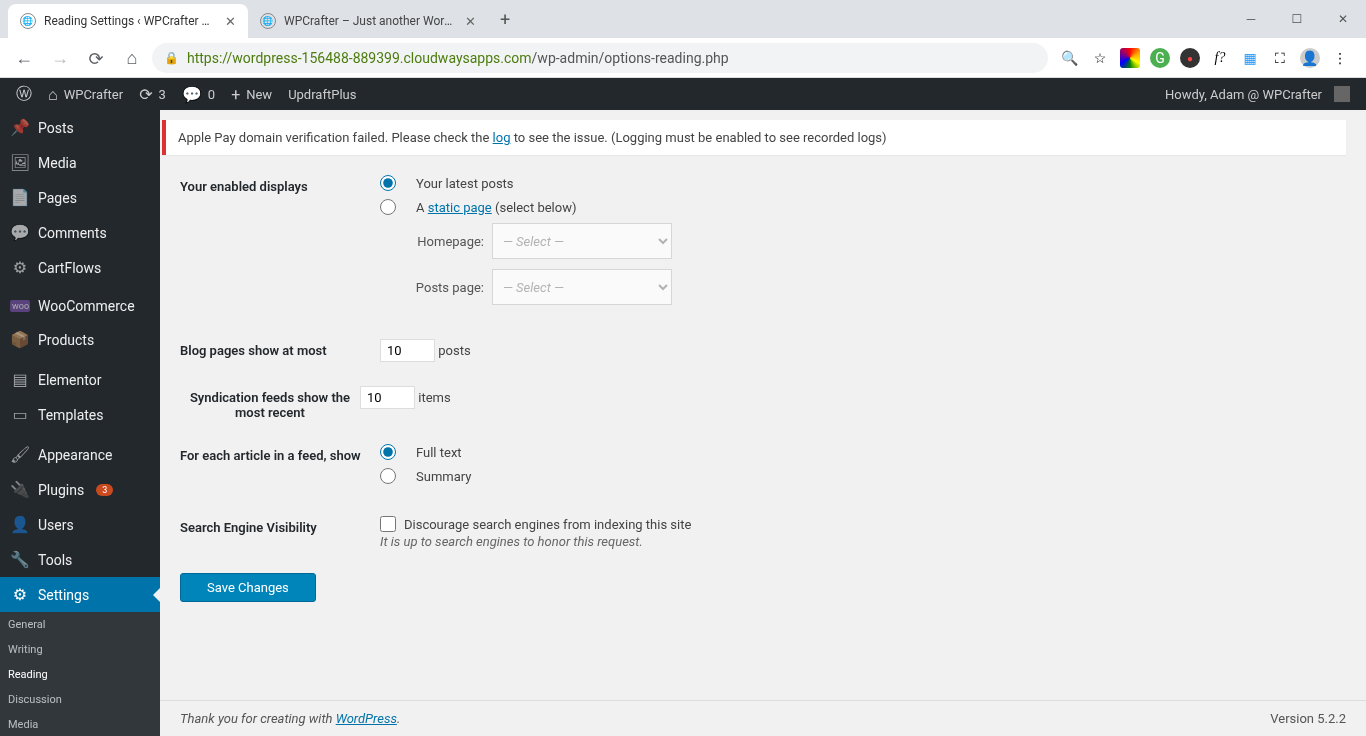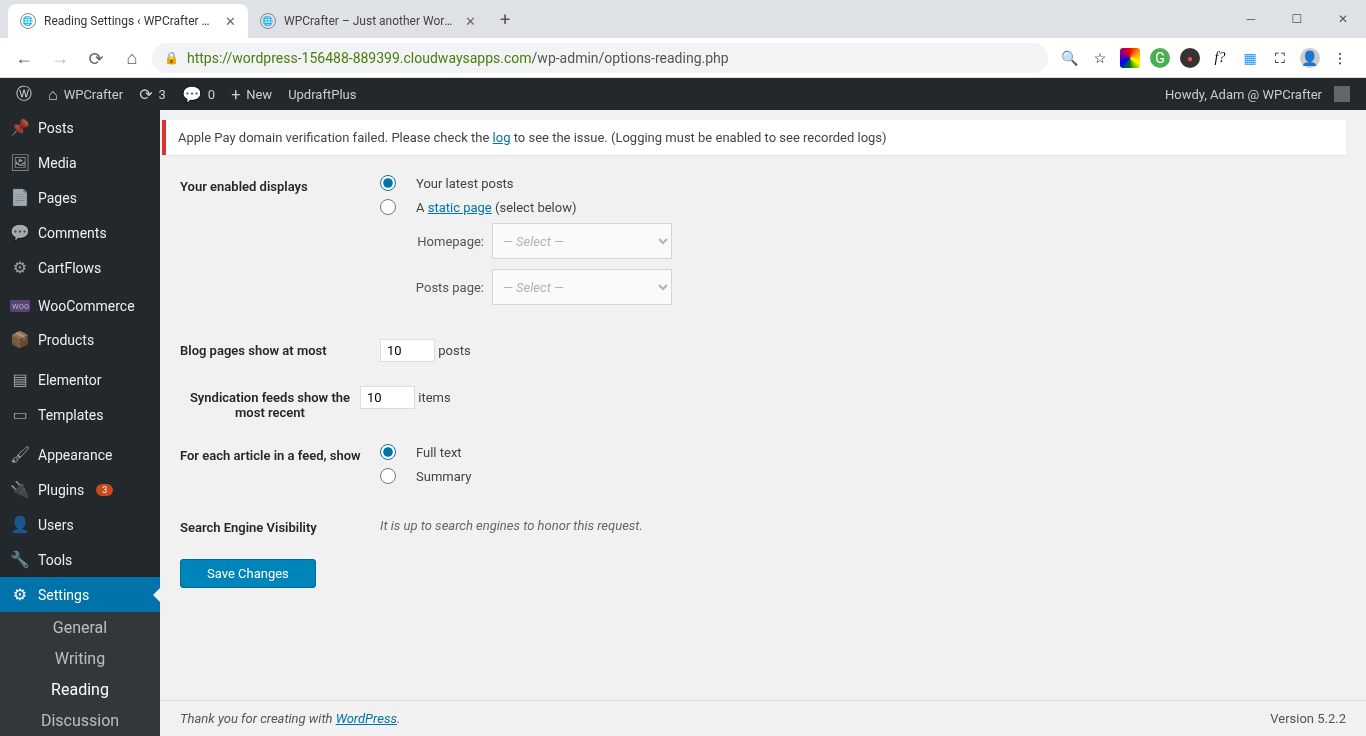--- a/index.html
+++ b/index.html
@@ -36,21 +36,21 @@
 
 
 .wp-wrap { display: flex; height: calc(100vh - 110px); }
 .adminmenu { width: 160px; background: #23282d; color: #eee; font-size: 14px; overflow-y: auto; flex-shrink: 0; }
 .menu-item { display: flex; align-items: center; gap: 8px; padding: 8px 10px; color: #eee; cursor: pointer; }
 .menu-icon { width: 20px; text-align: center; font-size: 16px; opacity: 0.6; }
 .menu-sep { height: 5px; }
 .menu-item.current { background: #0073aa; color: #fff; position: relative; }
 .menu-item.current::after { content: ''; position: absolute; right: -1px; top: 50%; transform: translateY(-50%); border: 8px solid transparent; border-right-color: #f1f1f1; }
 .submenu { background: #32373c; }
-.submenu-item { padding: 6px 16px; font-size: 16px; color: rgba(240,245,250,0.7); cursor: pointer; text-align: center; }
+.submenu-item { padding: 6px 8px; font-size: 11px; color: rgba(240,245,250,0.7); cursor: pointer; }
 .submenu-item.current { color: #fff; font-weight: 400; }
 .badge { display: inline-block; background: #ca4a1f; color: #fff; border-radius: 9px; font-size: 9px; padding: 1px 6px; margin-left: 4px; }
 
 
 .content { flex: 1; overflow-y: auto; padding: 0; position: relative; }
 .notice { margin: 10px 20px 10px 2px; background: #fff; border-left: 4px solid #dc3232; padding: 10px 12px; font-size: 13px; color: #444; box-shadow: 0 1px 1px rgba(0,0,0,0.04); }
 .notice a { color: #0073aa; text-decoration: underline; }
 
 .form-table { margin: 20px; font-size: 13px; color: #444; }
 .form-row { display: flex; align-items: flex-start; margin-bottom: 24px; }
@@ -281,20 +281,24 @@
           <div class="radio-row">
             <input type="radio" name="feed" style="">
             <span>Summary</span>
           </div>
         </div>
       </div>
 
       <div class="form-row">
         <div class="form-label">Search Engine Visibility</div>
         <div class="form-field">
+          <div class="check-row">
+            <input type="checkbox" style="">
+            <span>Discourage search engines from indexing this site</span>
+          </div>
           <div class="inline-note">It is up to search engines to honor this request.</div>
         </div>
       </div>
     </div>
 
     <button class="submit-btn">Save Changes</button>
 
     <div class="footer">
       <span><span>Thank you for creating with </span><a href="#">WordPress</a>.</span>
       <span class="footer-ver">Version 5.2.2</span>

